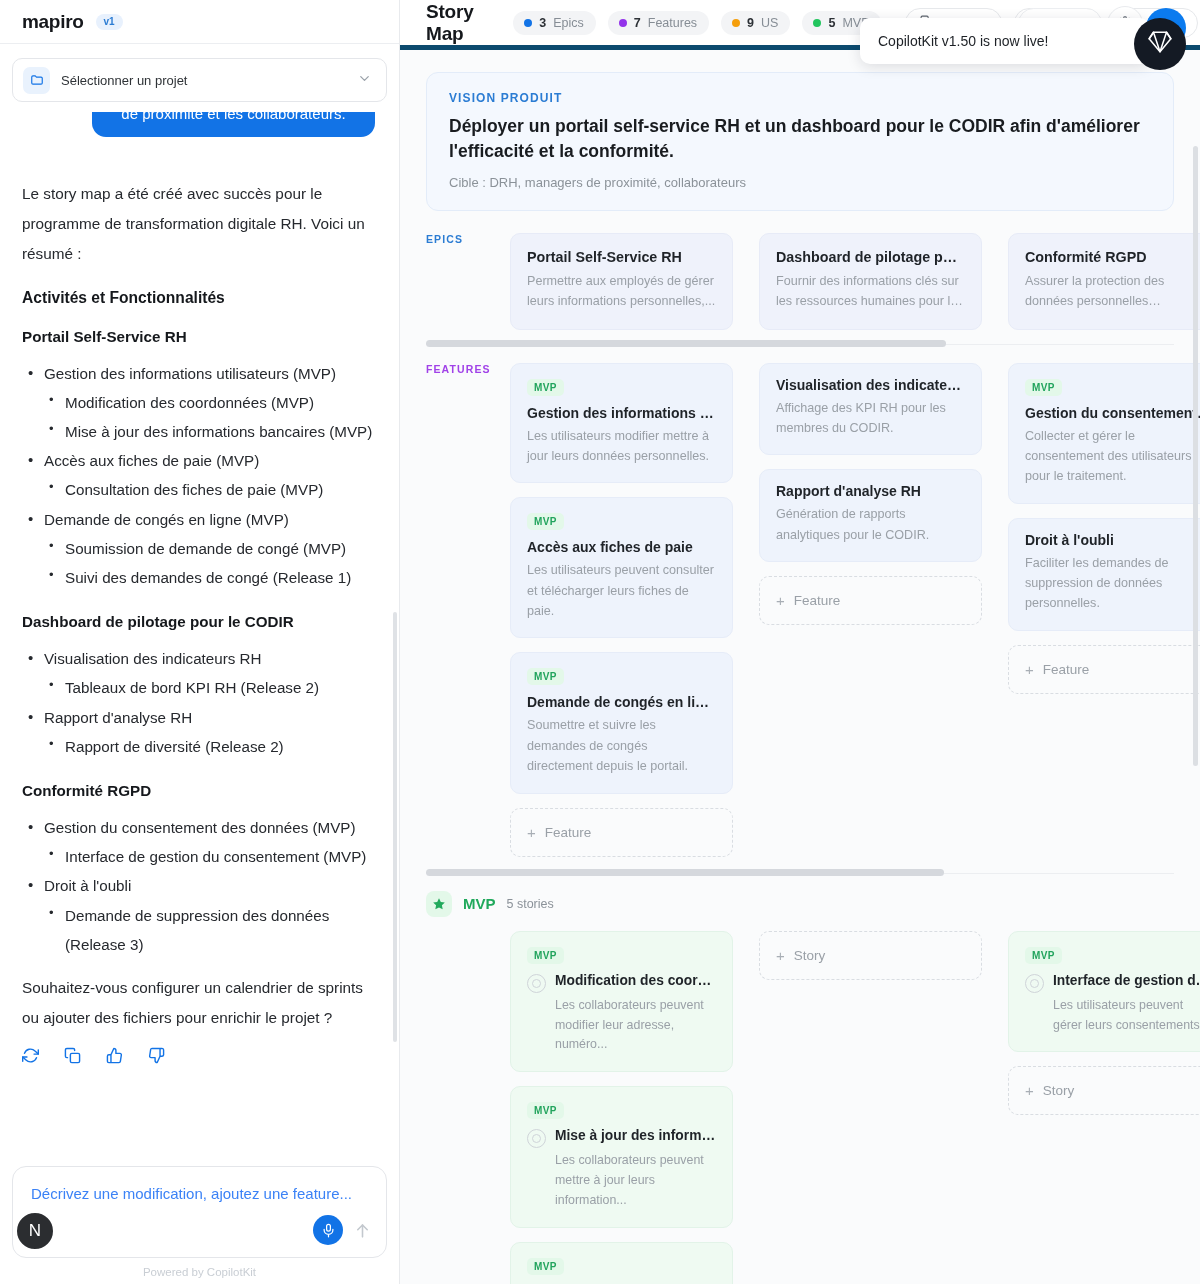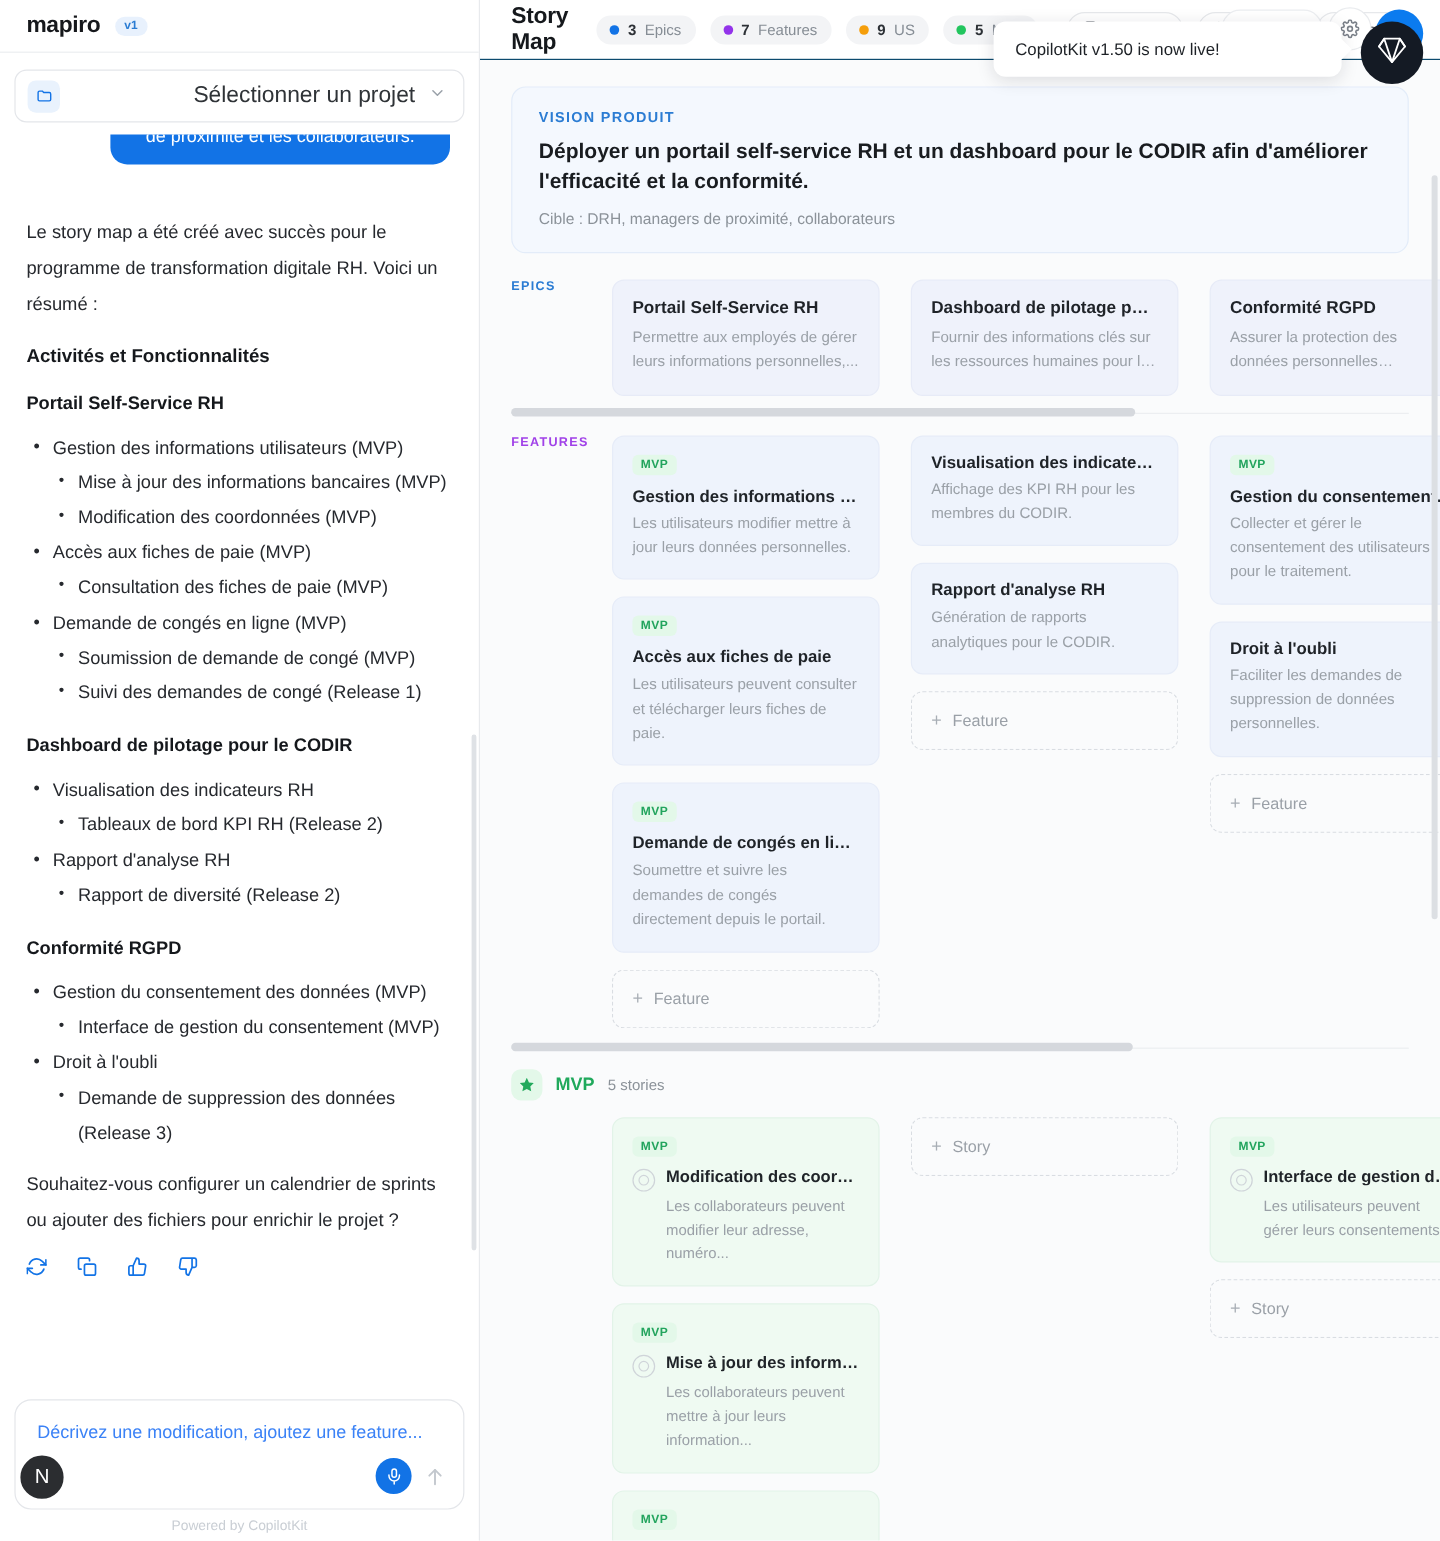--- a/index.html
+++ b/index.html
@@ -34,21 +34,21 @@
   .project-select-wrap { padding: 14px 12px 10px 12px; flex: 0 0 auto; }
   .project-select {
     height: 44px; border: 1px solid #e4e6ea; border-radius: 10px;
     background: #fff; display: flex; align-items: center;
     padding: 0 14px 0 10px; gap: 11px; cursor: pointer;
   }
   .folder-chip {
     width: 27px; height: 27px; border-radius: 7px; background: #e9f2fd;
     display: flex; align-items: center; justify-content: center;
   }
-  .project-select-label { flex: 1; font-size: 19px; color: #2f3337; text-align: right; }
+  .project-select-label { flex: 1; font-size: 13px; color: #2f3337; }
   .chev { color: #9aa1a9; }
 
   .chat-scroll {
     flex: 1 1 auto; overflow: hidden; position: relative;
     padding: 0 24px 0 22px;
   }
   .user-bubble {
     background: #1273e6; color: #fff; border-radius: 14px;
     padding: 10px 16px 12px 16px; font-size: 15px; line-height: 1.55;
     margin-left: 70px; margin-top: -20px; text-align: center;
@@ -90,22 +90,22 @@
   }
   .powered { text-align: center; font-size: 11.5px; color: #c9ced4; padding: 2px 0 6px 0; }
   .left-scrollbar {
     position: absolute; right: 2px; top: 500px; width: 4px; height: 430px;
     background: #dfe2e6; border-radius: 3px;
   }
 
   
   .right-panel { flex: 1; height: 1284px; background: #fafbfc; position: relative; overflow: hidden; }
   .map-header {
-    height: 50px; background: #fff; border-bottom: 1px solid #0c4a6e;
-    display: flex; align-items: center; padding: 0 18px 0 26px; gap: 12px;
+    height: 50px; background: #fff; border-bottom: 5px solid #0c4a6e;
+    display: flex; align-items: center; padding: 0 2px 0 26px; gap: 12px;
   }
   .map-title { font-size: 19px; font-weight: 700; color: #15181c; letter-spacing: -0.2px; }
   .stat-pill {
     display: flex; align-items: center; gap: 7px; background: #f3f4f6;
     border-radius: 13px; padding: 5px 12px 5px 11px; font-size: 12.5px;
   }
   .dot { width: 8px; height: 8px; border-radius: 50%; flex: 0 0 8px; }
   .stat-num { font-weight: 700; color: #2d3136; }
   .stat-label { color: #868d95; }
   .hdr-spacer { flex: 1; }
@@ -185,21 +185,21 @@
     flex: 0 0 19px; margin-top: 1px; position: relative; }
   .story-radio::after { content: ""; position: absolute; inset: 4px; border-radius: 50%;
     border: 1.5px solid #cfd4d9; }
   .story-title { font-size: 13.8px; font-weight: 600; color: #1f2328; flex: 1; min-width: 0;
     white-space: nowrap; overflow: hidden; text-overflow: ellipsis; }
   .story-desc { font-size: 12.4px; color: #9aa0a7; line-height: 1.6; margin-top: 3px;
     padding-left: 28px; }
 
   
   .copilot-tooltip {
-    position: absolute; left: 828px; top: 18px; width: 290px; height: 46px;
+    position: absolute; left: 860px; top: 18px; width: 290px; height: 46px;
     background: #fff; border-radius: 10px; box-shadow: 0 3px 14px rgba(20,25,35,0.13);
     display: flex; align-items: center; padding: 0 18px; font-size: 14px; color: #1d2126; z-index: 40;
   }
   .copilot-tooltip::after {
     content: ""; position: absolute; right: -6px; top: 17px; width: 12px; height: 12px;
     background: #fff; transform: rotate(45deg);
   }
   .copilot-launcher {
     position: absolute; left: 1134px; top: 18px; width: 52px; height: 52px;
     border-radius: 50%; background: #141a24; display: flex; align-items: center;
@@ -255,22 +255,22 @@
       <div class="user-bubble">de proximité et les collaborateurs.</div>
 
       <div class="assistant-block">
         <p>Le story map a été créé avec succès pour le programme de transformation digitale RH. Voici un résumé :</p>
         <h3>Activités et Fonctionnalités</h3>
 
         <h4>Portail Self-Service RH</h4>
         <ul class="lvl1">
           <li><span class="txt">Gestion des informations utilisateurs (MVP)</span>
             <ul class="lvl2">
+              <li>Modification des coordonnées (MVP)</li>
               <li>Mise à jour des informations bancaires (MVP)</li>
-              <li>Modification des coordonnées (MVP)</li>
             </ul>
           </li>
           <li><span class="txt">Accès aux fiches de paie (MVP)</span>
             <ul class="lvl2">
               <li>Consultation des fiches de paie (MVP)</li>
             </ul>
           </li>
           <li><span class="txt">Demande de congés en ligne (MVP)</span>
             <ul class="lvl2">
               <li>Soumission de demande de congé (MVP)</li>

